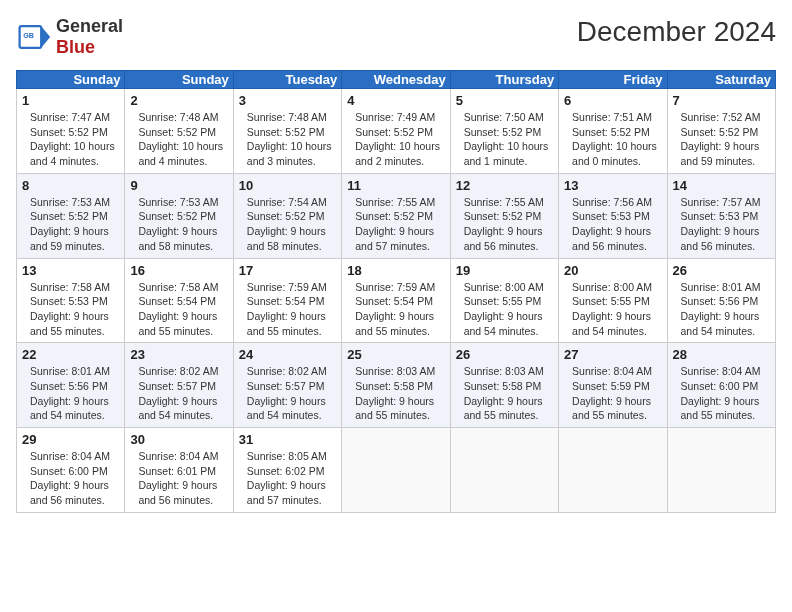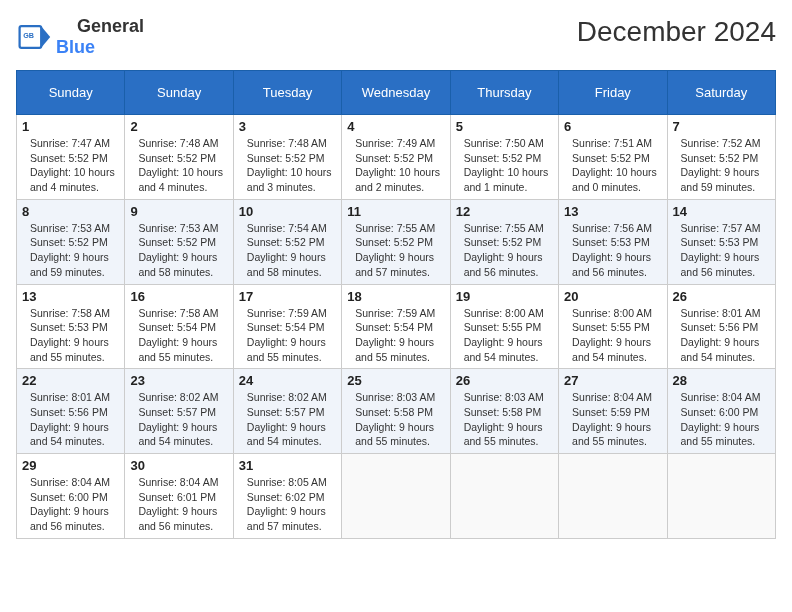--- a/index.html
+++ b/index.html
@@ -16,22 +16,22 @@
       align-items: flex-start;
       margin-bottom: 12px;
     }
     .logo {
       display: flex;
       align-items: center;
       font-size: 18px;
       font-weight: bold;
       color: #333;
     }
-    .logo-general { color: #333; margin-left: 21px; }
-    .logo-blue { color: #3b82f6; }
+    .logo-general { color: #333; }
+    .logo-blue { color: #b91c1c; }
     .logo-icon {
       width: 36px;
       height: 36px;
       margin-right: 4px;
     }
     .title-block { text-align: right; }
     .month-title {
       font-size: 28px;
       font-weight: 300;
       color: #333;
@@ -41,24 +41,24 @@
       color: #555;
     }
     .calendar {
       width: 100%;
       border-collapse: collapse;
       font-size: 11px;
     }
     .calendar th {
       background: #2a6fc4;
       color: white;
-      padding: 14px 4px;
-      text-align: center;
+      padding: 1px 4px;
+      text-align: right;
       font-size: 13px;
-      font-weight: normal;
+      font-weight: bold;
       border: 1px solid #1a5faa;
     }
     .calendar td {
       border: 1px solid #ccc;
       padding: 4px 5px;
       vertical-align: top;
       width: calc(100% / 7);
       background: #fff;
     }
     .calendar tr:nth-child(even) td {

